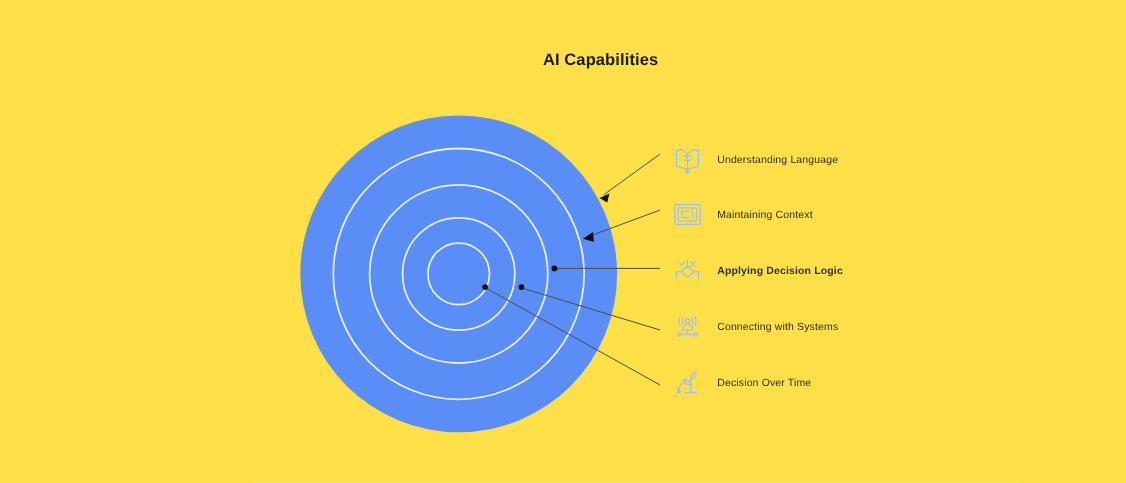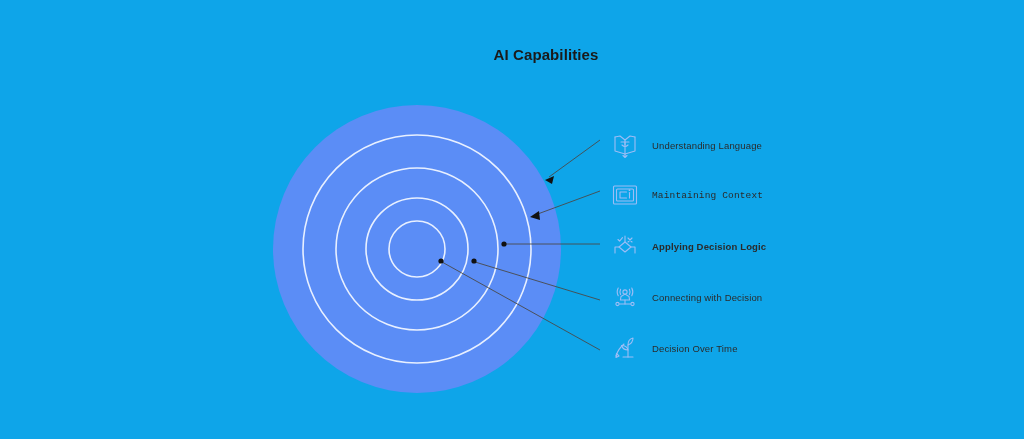--- a/index.html
+++ b/index.html
@@ -10,21 +10,21 @@
     width: 1024px;
     height: 439px;
     background: #ffffff;
     font-family: "Liberation Sans", sans-serif;
     overflow: hidden;
   }
   #stage {
     position: relative;
     width: 1024px;
     height: 439px;
-    background: #0ea5e9;
+    background: #fde047;
   }
   #chart-title {
     position: absolute;
     left: 0;
     top: 46px;
     width: 1024px;
     text-align: center;
     font-size: 15px;
     font-weight: bold;
     color: #1a1a1a;
@@ -117,21 +117,21 @@
           <path d="M5 7 L10 6 L15 10 L20 6 L25 7"></path>
           <path d="M11 12 L19 12"></path>
           <path d="M15 12 L15 15"></path>
           <path d="M12 15 Q15 18 18 15"></path>
           <path d="M15 24 L15 27 M13 25.5 L15 27.5 L17 25.5"></path>
         </svg>
       </span>
       <span class="legend-label">Understanding Language</span>
     </div>
 
-    <div class="legend-item" style="top:50px;font-family:Liberation Mono, monospace;">
+    <div class="legend-item" style="top:50px;">
       <span class="legend-icon">
         <svg width="30" height="30" viewBox="0 0 30 30" fill="none" stroke="#9dbdf5" stroke-width="1.1" stroke-linecap="round" stroke-linejoin="round">
           <rect x="3.5" y="6" width="23" height="18" rx="1"></rect>
           <rect x="6.5" y="9" width="17" height="12" rx="1"></rect>
           <path d="M16.5 12 L10 12 L10 18 L16.5 18"></path>
           <path d="M19.5 12.5 L19.5 18"></path>
           <circle cx="19.5" cy="10.2" r="0.9" fill="#9dbdf5" stroke="none"></circle>
         </svg>
       </span>
       <span class="legend-label">Maintaining Context</span>
@@ -159,21 +159,21 @@
           <path d="M10.6 7.2 Q9.3 9.9 10.6 12.6"></path>
           <path d="M8.2 6 Q6.2 9.9 8.2 13.8"></path>
           <path d="M19.4 7.2 Q20.7 9.9 19.4 12.6"></path>
           <path d="M21.8 6 Q23.8 9.9 21.8 13.8"></path>
           <path d="M9.5 22 L20.5 22"></path>
           <circle cx="7.5" cy="22" r="1.6"></circle>
           <circle cx="22.5" cy="22" r="1.6"></circle>
           <path d="M15 18 L15 22"></path>
         </svg>
       </span>
-      <span class="legend-label">Connecting with Decision</span>
+      <span class="legend-label">Connecting with Systems</span>
     </div>
 
     <div class="legend-item" style="top:203px;">
       <span class="legend-icon">
         <svg width="30" height="30" viewBox="0 0 30 30" fill="none" stroke="#9dbdf5" stroke-width="1.1" stroke-linecap="round" stroke-linejoin="round">
           <path d="M18 24 L18 12"></path>
           <path d="M18 12 Q18 6 23 5 Q23 10 18 12"></path>
           <path d="M18 17 Q13 17 11.5 12.5 Q17 12.5 18 17"></path>
           <path d="M6 23 Q8 16 14 11"></path>
           <path d="M6.5 20.5 L9 23 L6 24.5 Z"></path>

